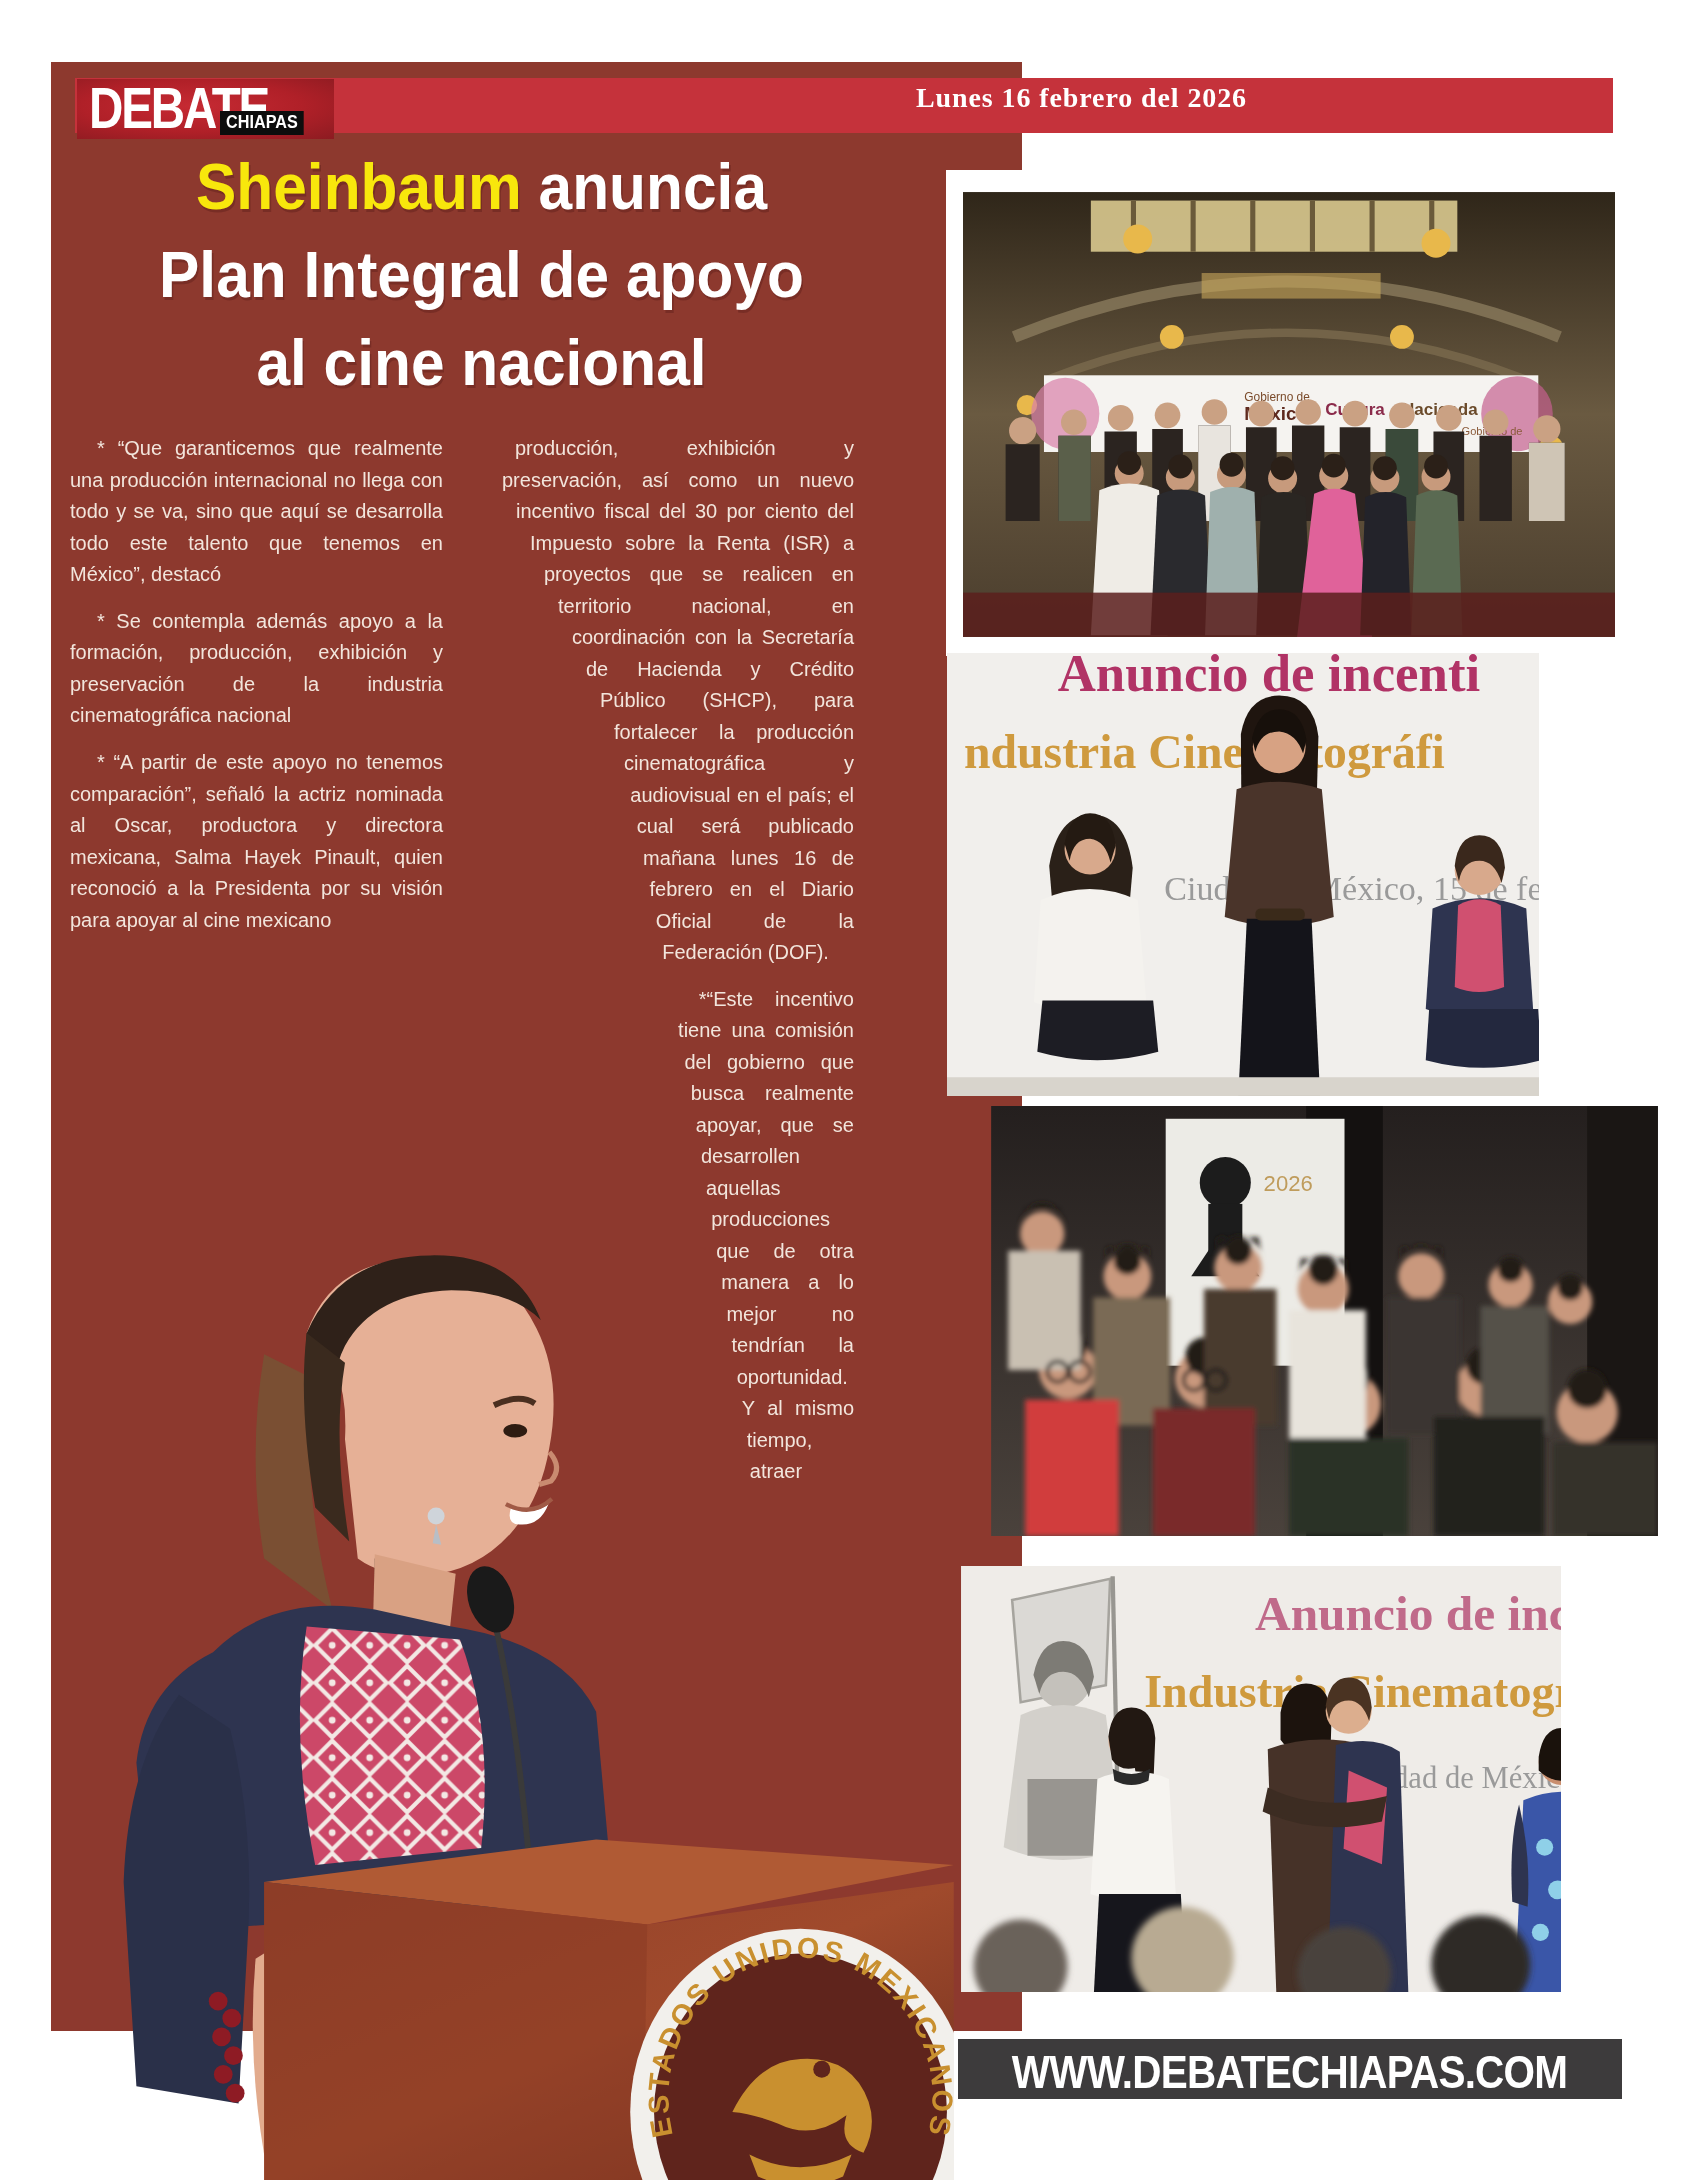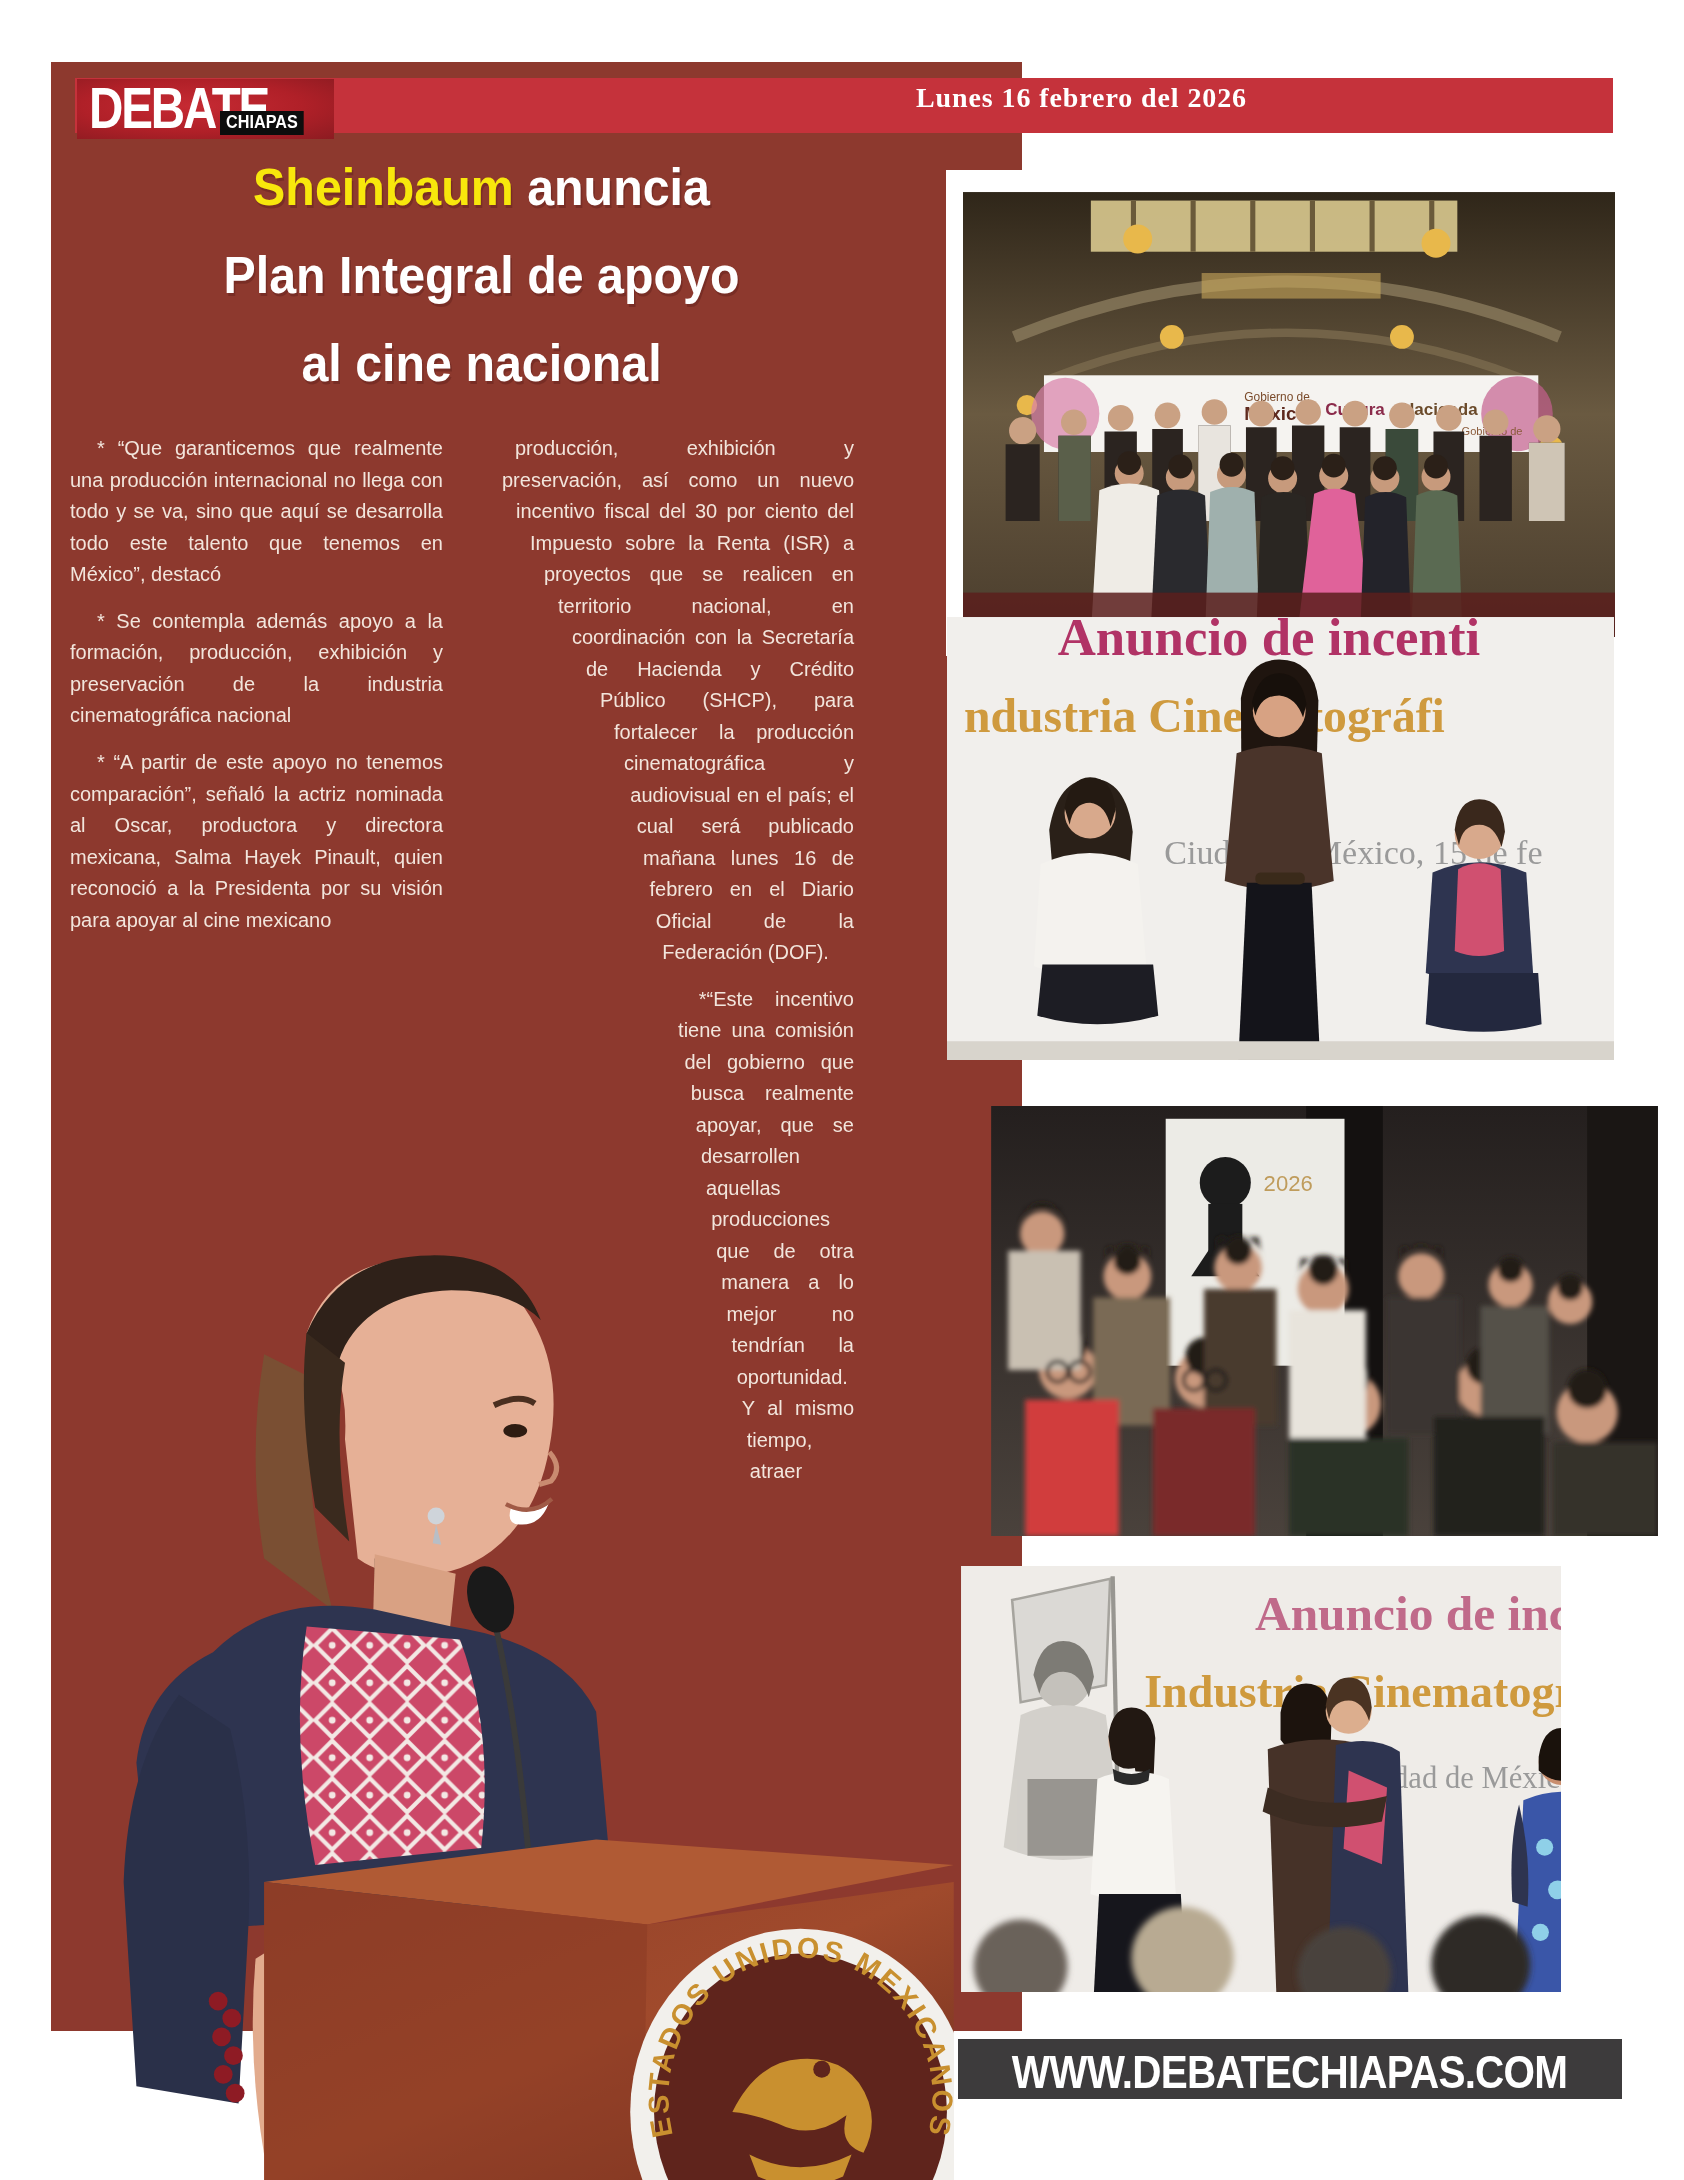--- a/index.html
+++ b/index.html
@@ -15,40 +15,40 @@
     background:radial-gradient(ellipse at 45% 45%, #c62a33 0%, #b02028 55%, #8c1b21 100%);z-index:4;}
   #logo-text{position:absolute;left:12px;top:-5.1px;font-weight:900;font-size:58px;color:#ffffff;
     letter-spacing:-2.6px;transform:scaleX(0.82);transform-origin:left center;white-space:nowrap;}
   #logo-sub{position:absolute;left:143px;top:32px;background:#0d0d0d;color:#ffffff;font-weight:700;
     font-size:18px;letter-spacing:0px;padding:0.9px 6.8px 1.7px 6.8px;transform:scaleX(0.9);transform-origin:left center;}
   #masthead-date{position:absolute;left:698px;top:82px;width:767px;text-align:center;z-index:5;
     font-family:"Liberation Serif",serif;font-weight:700;font-size:28px;color:#ffffff;letter-spacing:0.9px;}
 
   
   #headline{position:absolute;left:60px;top:143px;width:843px;text-align:center;z-index:3;
-    font-weight:800;font-size:52px;line-height:88px;color:#ffffff;}
+    font-weight:800;font-size:65px;line-height:88px;color:#ffffff;}
   #headline .hl-line{display:block;transform:scaleX(0.93);transform-origin:center;white-space:nowrap;
     text-shadow:1.7px 2.6px 0 rgba(60,10,10,0.25);}
   #headline .hl-yellow{color:#f8e70c;}
 
   
   .col{position:absolute;z-index:3;color:#f2e5dc;font-size:20px;line-height:31.5px;text-align:justify;}
   #col1{left:70px;top:433px;width:373px;height:928px;}
   #col2{left:474px;top:433px;width:380px;height:1533px;}
   .col p{margin:0 0 15.3px 0;text-indent:27px;}
   .float-head-left{float:left;width:349px;height:647px;margin-top:852px;
     shape-outside:polygon(0% 0%, 42% 22%, 62% 45%, 78% 68%, 92% 100%, 0% 100%);}
   .float-head-right{float:right;width:213px;height:256px;margin-top:153px;
     shape-outside:polygon(100% 0%, 35% 45%, 0% 100%, 100% 100%);}
 
   
   .photo{position:absolute;z-index:2;overflow:hidden;}
   #photo1-mat{position:absolute;left:946px;top:170px;width:684px;height:486px;background:#ffffff;z-index:2;}
   #photo1{left:963px;top:192px;width:652px;height:445px;}
-  #photo2{left:947px;top:617px;width:667px;height:443px;}
+  #photo2{left:947px;top:653px;width:592px;height:443px;}
   #photo3{left:947px;top:1106px;width:667px;height:430px;padding-left:44px;}
   #photo4{left:938px;top:1566px;width:600px;height:426px;z-index:3;padding-left:23px;}
   .photo svg{display:block;}
 
   
   #president-cutout{position:absolute;left:51px;top:1252px;width:903px;height:928px;z-index:4;}
 
   
   #url-bar{position:absolute;left:958px;top:2039px;width:664px;height:60px;background:#3d3b3c;z-index:6;
     display:flex;align-items:flex-end;justify-content:center;}

